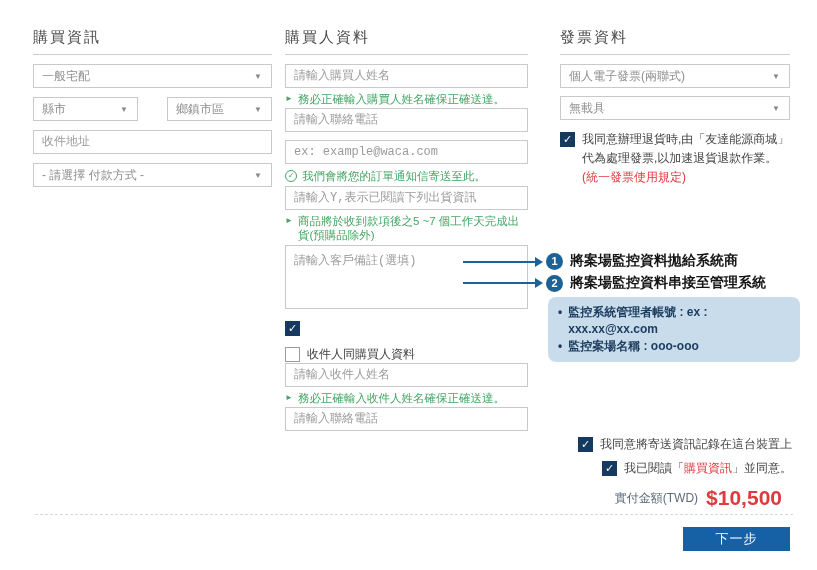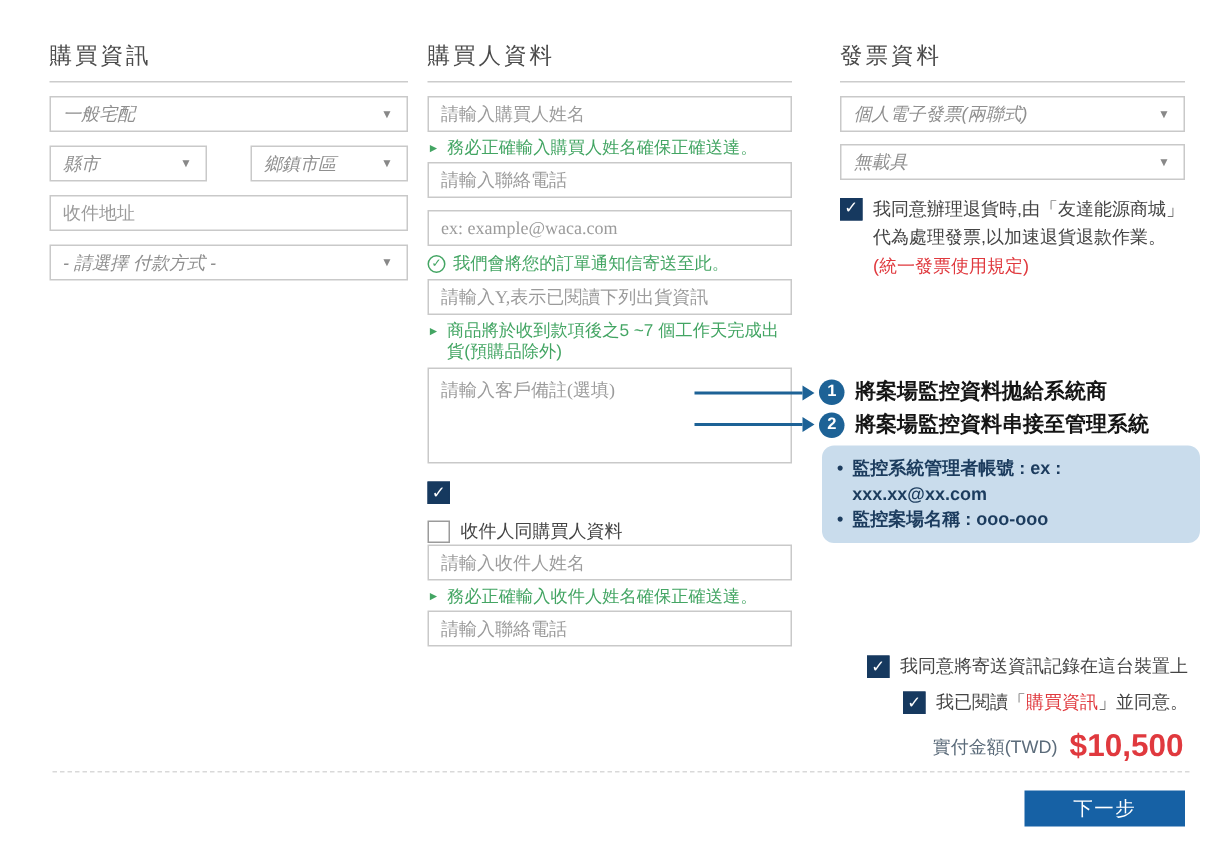--- a/index.html
+++ b/index.html
@@ -5,24 +5,24 @@
   * { margin:0; padding:0; box-sizing:border-box; }
   html,body { width:817px; height:570px; background:#fff; overflow:hidden;
     font-family:"Liberation Sans","DejaVu Sans",sans-serif; font-size:12px; color:#444; }
   .col { position:absolute; top:28px; }
   #col-left  { left:33px;  width:239px; }
   #col-mid   { left:285px; width:243px; }
   #col-right { left:560px; width:230px; }
   .col-title { font-size:15px; color:#4b4b4b; letter-spacing:2px; font-weight:400; }
   .title-rule { border:none; border-top:1px solid #ccc; margin-top:7px; }
   .field { width:100%; height:24px; border:1px solid #c9c9c9; background:#fff;
-    padding:0 8px; font-size:12px; color:#555; font-family:Liberation Serif, serif; display:block; }
+    padding:0 8px; font-size:12px; color:#555; font-family:Liberation Mono, monospace; display:block; }
   .field::placeholder, textarea::placeholder { color:#9b9b9b; opacity:1; }
   .sel { position:relative; display:flex; align-items:center; width:100%; height:24px;
-    border:1px solid #c9c9c9; background:#fff; padding:0 22px 0 8px; color:#8f8f8f; cursor:pointer;font-style:italic; }
+    border:1px solid #c9c9c9; background:#fff; padding:0 22px 0 8px; color:#8f8f8f; cursor:pointer; }
   .sel .caret { position:absolute; right:9px; top:50%; transform:translateY(-50%);
     font-size:8px; color:#888; }
   .mt9 { margin-top:9px; } .mt8 { margin-top:8px; }
   .two-sel { display:flex; gap:29px; margin-top:9px; }
   .two-sel .sel { width:110px; }
   .note { color:#43a563; font-size:11.5px; line-height:14px; margin:4px 0 2px 0;
     display:flex; gap:5px; align-items:flex-start; }
   .note .marker { font-size:8px; line-height:14px; flex:0 0 auto; }
   .circ-check { flex:0 0 auto; width:12px; height:12px; border:1px solid #43a563;
     border-radius:50%; display:inline-flex; align-items:center; justify-content:center;
@@ -46,21 +46,21 @@
   .ann-num { flex:0 0 auto; width:17px; height:17px; border-radius:50%; background:#1d6296;
     color:#fff; font-size:11px; font-weight:700; display:flex; align-items:center; justify-content:center; }
   .ann-label { font-size:14px; font-weight:700; color:#151515; }
   #info-box { position:absolute; left:548px; top:297px; width:252px; background:#c9dcec;
     border-radius:8px; padding:7px 10px; }
   .info-line { display:flex; gap:6px; font-size:12px; font-weight:700; color:#1c3c5e; line-height:17px; }
   
   #footer-checks { position:absolute; right:25px; top:436px; display:flex;
     flex-direction:column; align-items:flex-end; }
   #footer-checks .cb-row { margin-top:0; margin-bottom:7px; }
-  #total-row { position:absolute; right:28px; top:486px; display:flex; align-items:center; gap:8px; }
+  #total-row { position:absolute; right:35px; top:486px; display:flex; align-items:center; gap:8px; }
   #total-label { font-size:12px; color:#5b6b7a; }
   #total-amount { font-size:21px; font-weight:700; color:#e0393e; }
   #dash-rule { position:absolute; left:35px; top:514px; width:758px;
     border:none; border-top:1px dashed #d9d9d9; }
   #next-button { position:absolute; left:683px; top:527px; width:107px; height:24px;
     background:#1661a5; color:#fff; font-size:13px; border:none; font-family:inherit;
     display:flex; align-items:center; justify-content:center; cursor:pointer; letter-spacing:1px; }
 </style>
 </head>
 <body>

